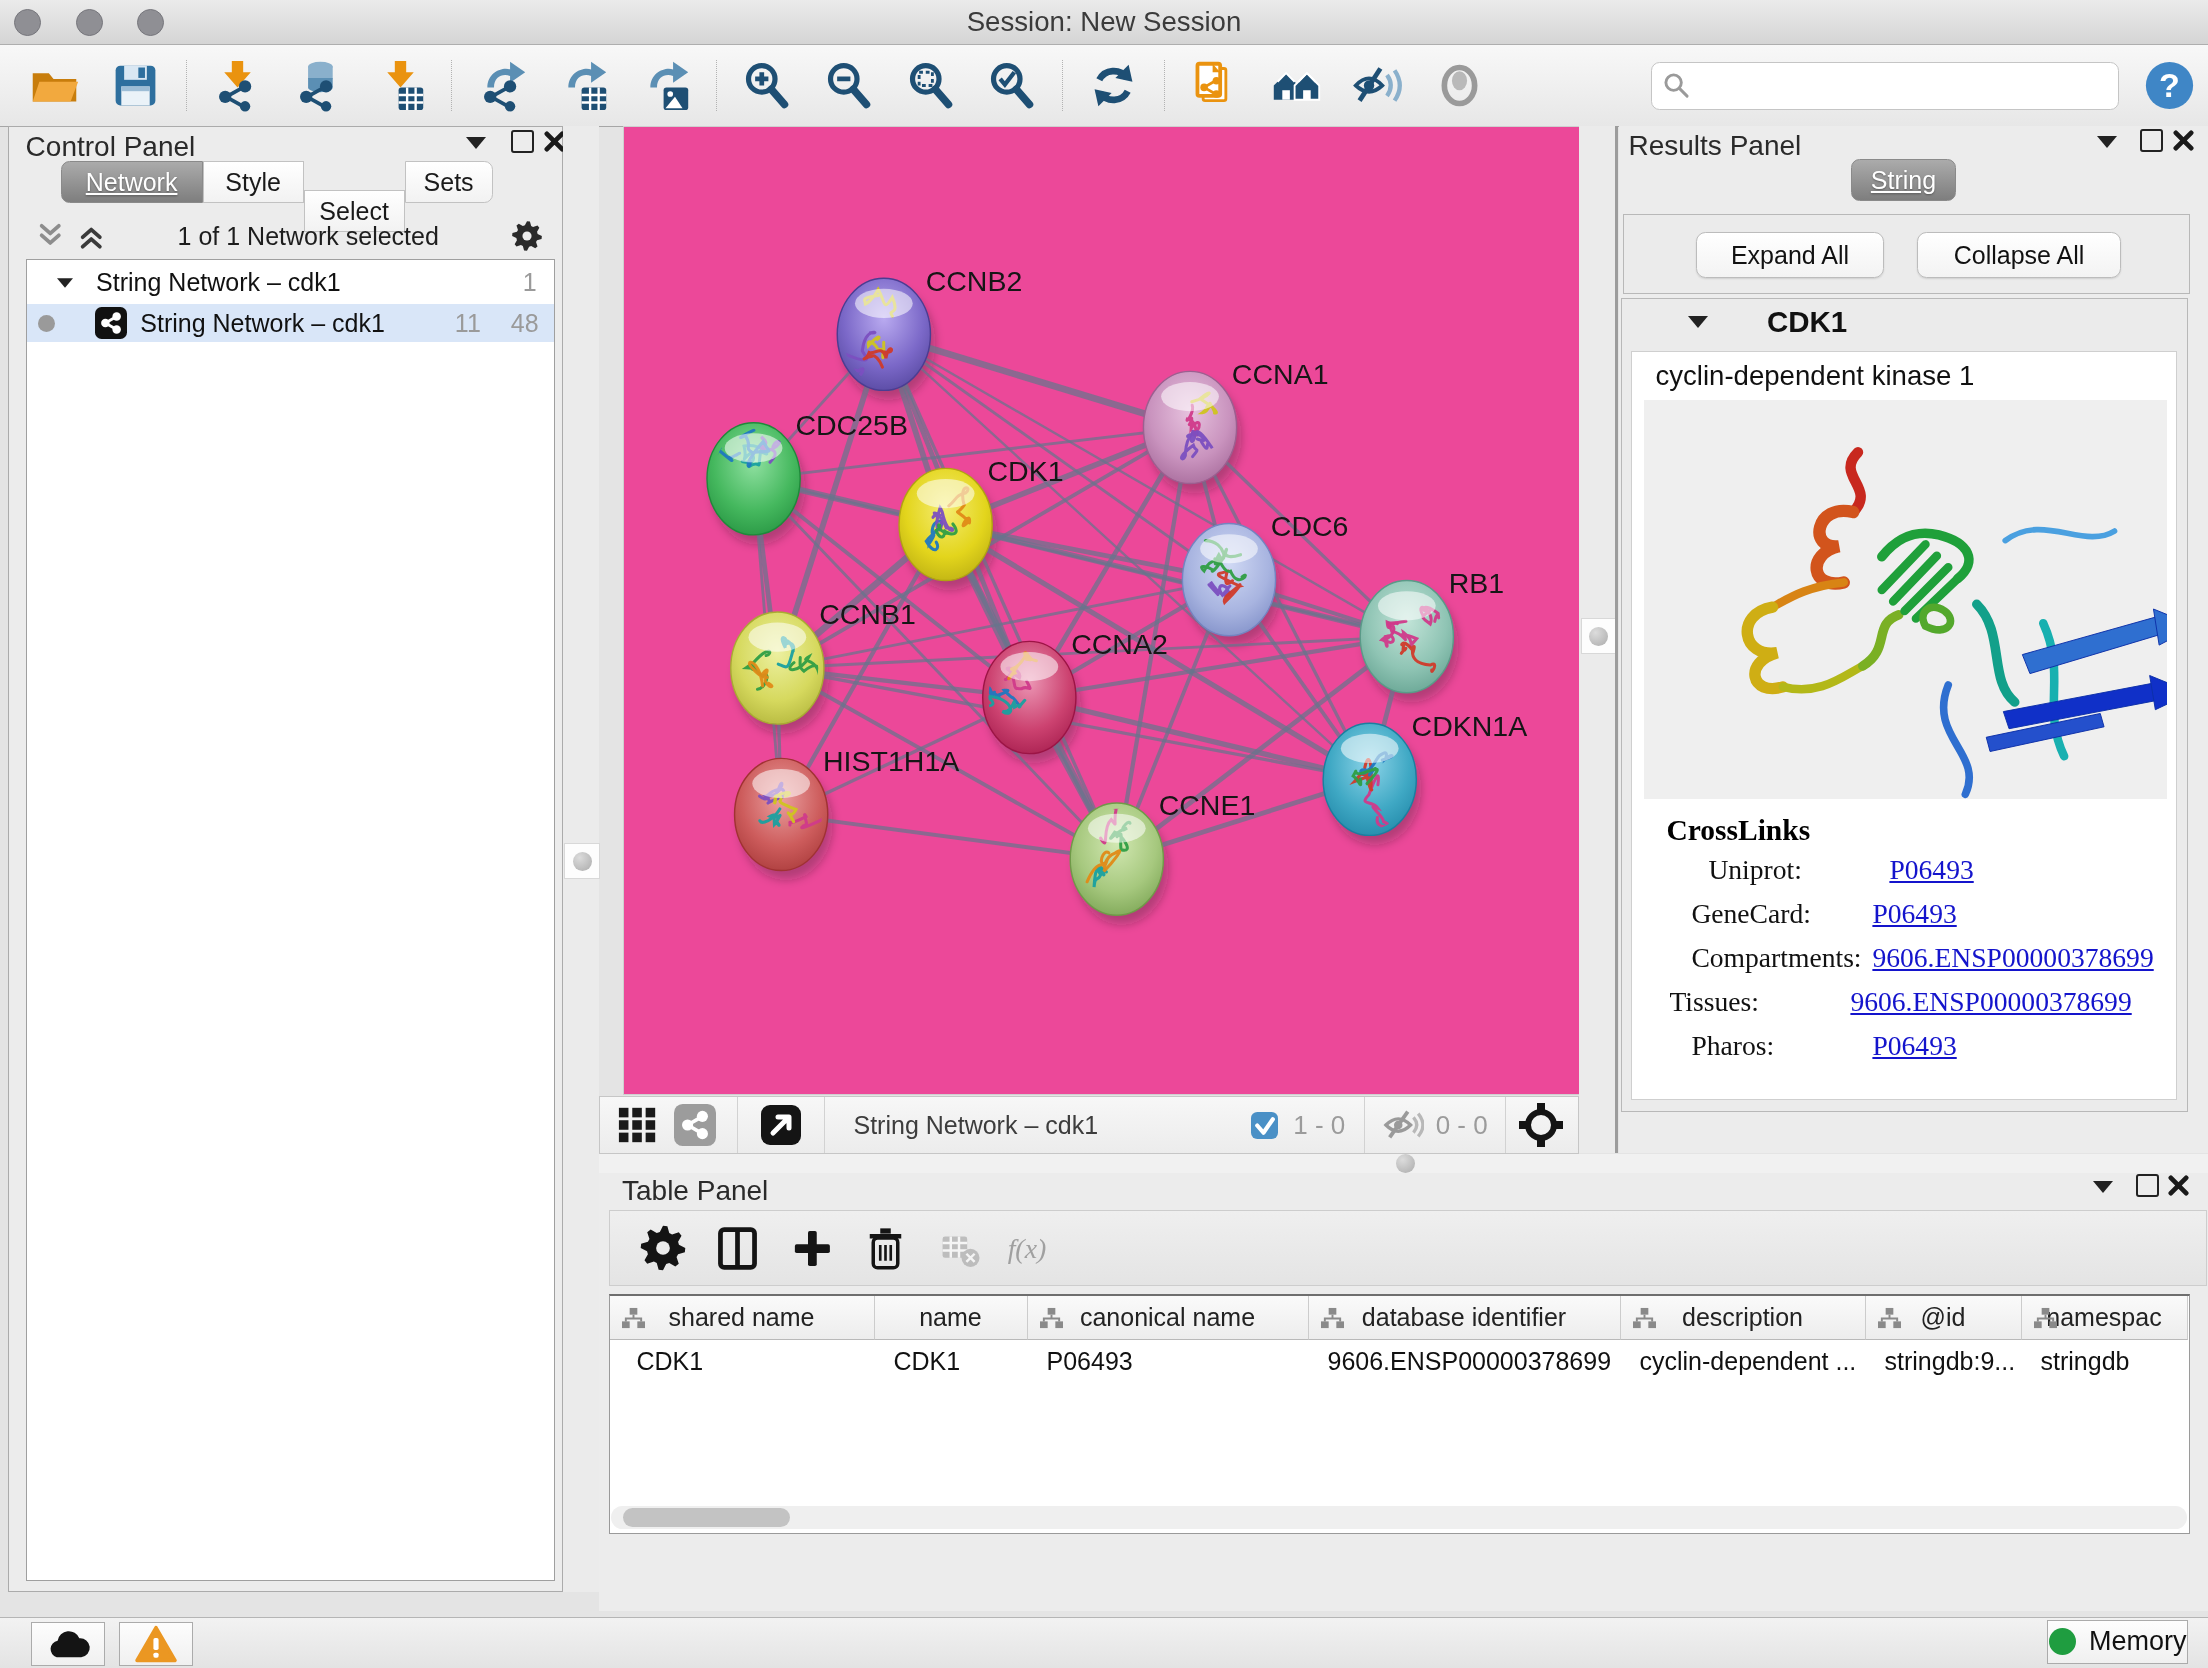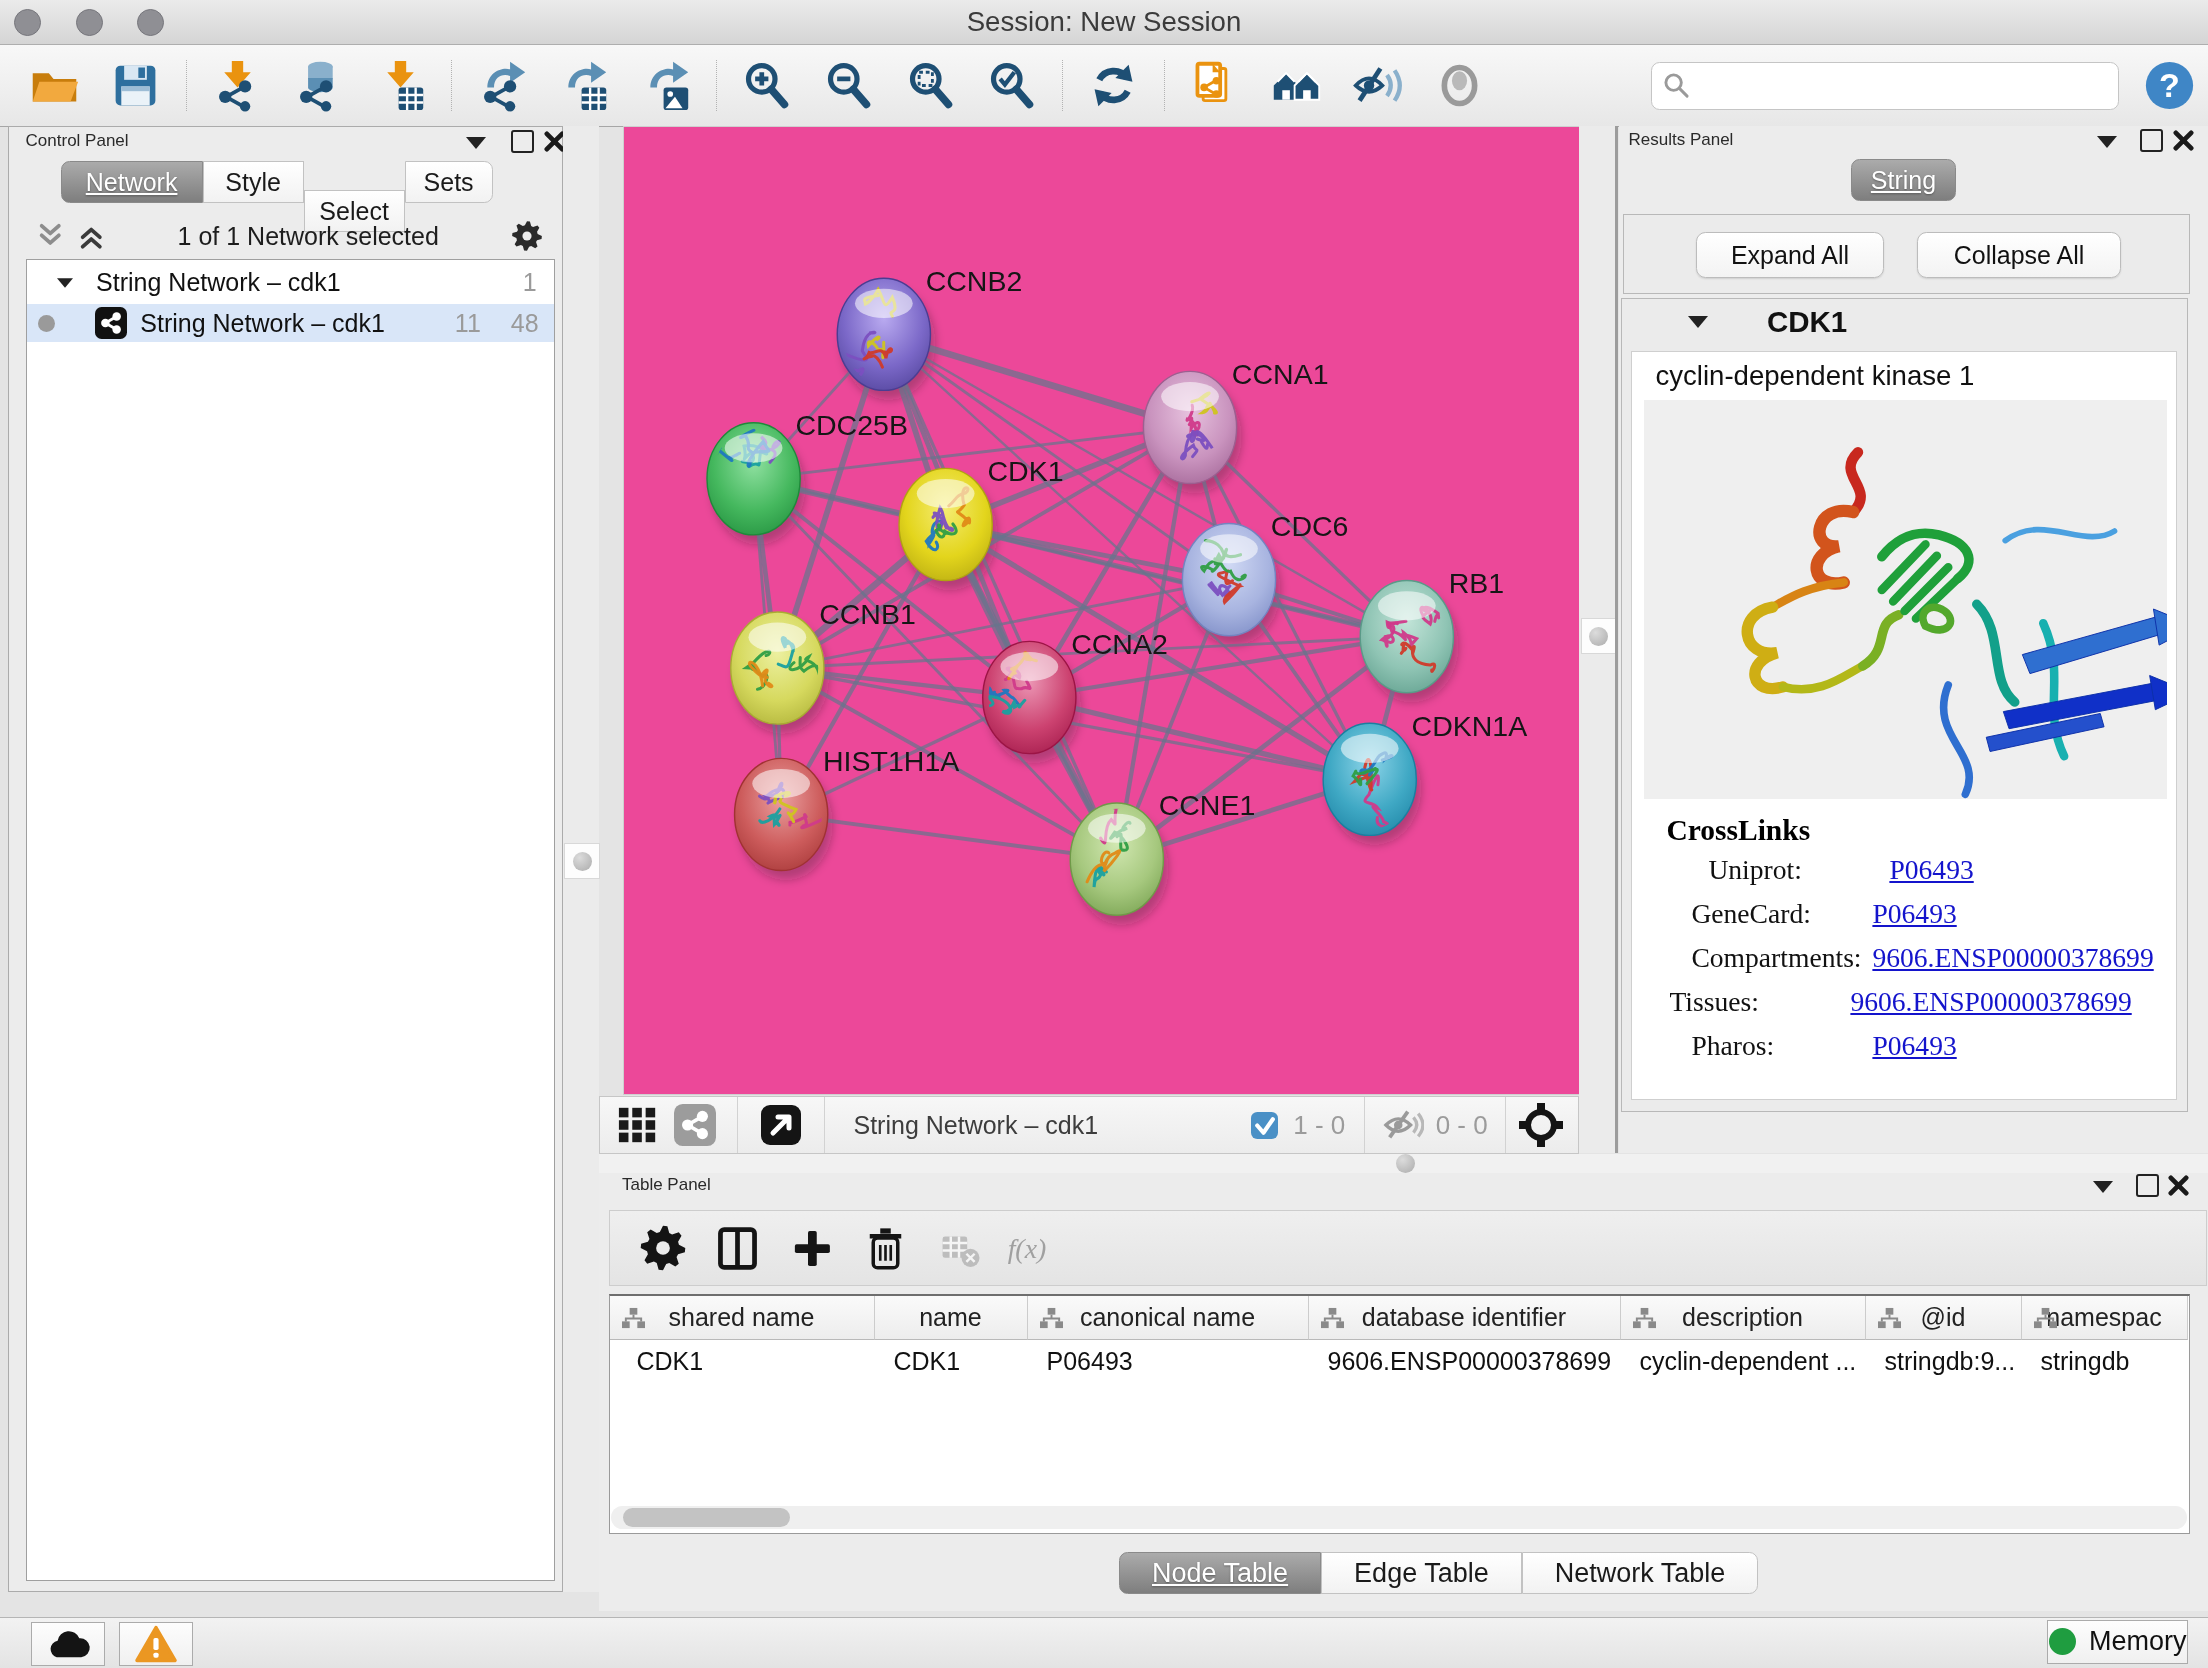--- a/index.html
+++ b/index.html
@@ -14,21 +14,21 @@
   
   .toolbar{left:0;top:45px;width:2208px;height:82px;background:linear-gradient(#f8f8f8,#e7e7e7);
            border-bottom:1px solid #a6a6a6;display:flex;align-items:center;padding:0 13.3px;box-sizing:border-box;}
   .tb-btn{width:55px;height:55px;margin:0 13.3px;display:flex;align-items:center;justify-content:center;flex:none;}
   .tb-sep{height:51px;border-left:1.9px dotted #b2b2b2;margin:0 9.5px;flex:none;}
   .search-box{margin-left:auto;width:468px;height:48px;background:#fff;border:1.9px solid #c5c5c5;border-radius:8.6px;
               display:flex;align-items:center;padding:0 11.4px;box-sizing:border-box;flex:none;}
   .search-box input{border:none;outline:none;font-size:25px;flex:1;background:transparent;margin-left:7.6px;color:#333;}
   .help-btn{width:51px;height:51px;margin-left:25px;flex:none;}
   
-  .panel-title{font-size:17px;color:#2a2a2a;}
+  .panel-title{font-size:28px;color:#2a2a2a;}
   .caret-down{width:0;height:0;border-left:10.5px solid transparent;border-right:10.5px solid transparent;border-top:12.4px solid #222;}
   .win-sq{width:19px;height:19px;border:2.9px solid #222;border-radius:2.9px;}
   .seg-tab{height:42px;border:1px solid #c2c2c2;background:linear-gradient(#ffffff,#f2f2f2);color:#1a1a1a;
            font-size:25px;display:flex;align-items:center;justify-content:center;box-sizing:border-box;}
   .seg-tab.sel{background:linear-gradient(#ababab,#7e7e7e);color:#fff;border-color:#8a8a8a;
                text-shadow:0 1px 1.9px rgba(0,0,0,.35);text-decoration:underline;}
   .rl{border-radius:8.6px 0 0 8.6px;} .rr{border-radius:0 8.6px 8.6px 0;}
   
   .control-panel{left:7.6px;top:126px;width:555px;height:1466px;background:#ececec;border:1px solid #ababab;box-sizing:border-box;}
   .list-box{position:absolute;left:17px;top:132px;width:529px;height:1322px;background:#fff;border:1px solid #9f9f9f;box-sizing:border-box;}
@@ -850,25 +850,20 @@
         <div class="td-cell" style="width: 312px;">9606.ENSP00000378699</div>
         <div class="td-cell" style="width: 245px;">cyclin-dependent ...</div>
         <div class="td-cell" style="width: 156px;">stringdb:9...</div>
         <div class="td-cell" style="width: 166px;">stringdb</div>
       </div>
     <div class="hscroll">
         <div class="hthumb"></div>
       </div>
   </div>
 
-  <div class="bottom-tabs" id="bottom-tabs">
-      <div class="seg-tab sel rl">Node Table</div>
-      <div class="seg-tab">Edge Table</div>
-      <div class="seg-tab rr">Network Table</div>
-    </div>
 </div>
 
 <div class="abs status-bar">
   <div class="st-btn" style="left:31px;top:3.8px;width:74px;">
     <svg width="46" height="34" viewBox="0 0 48 36">
       <path d="M12 32 a9 9 0 0 1 1-17.5 a12 12 0 0 1 23-2.5 a9 9 0 0 1 2 20z" fill="#141414"></path>
     </svg>
   </div>
   <div class="st-btn" style="left:119px;top:3.8px;width:74px;">
     <svg width="42" height="38" viewBox="0 0 48 44">

